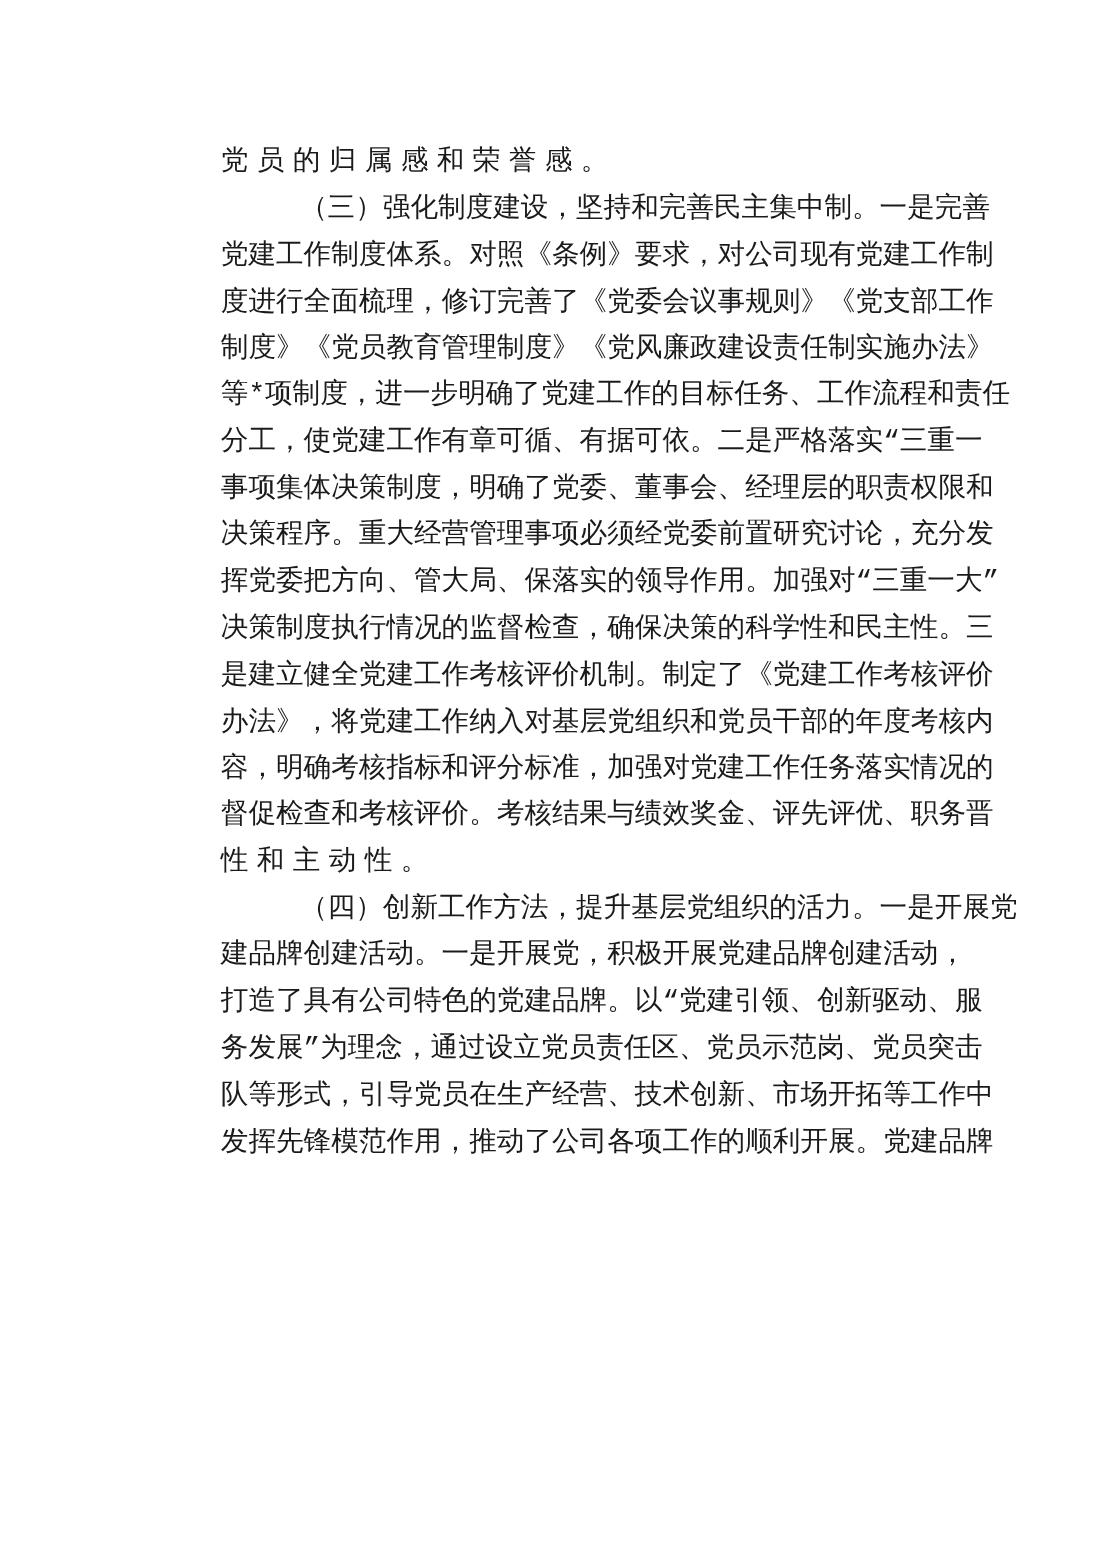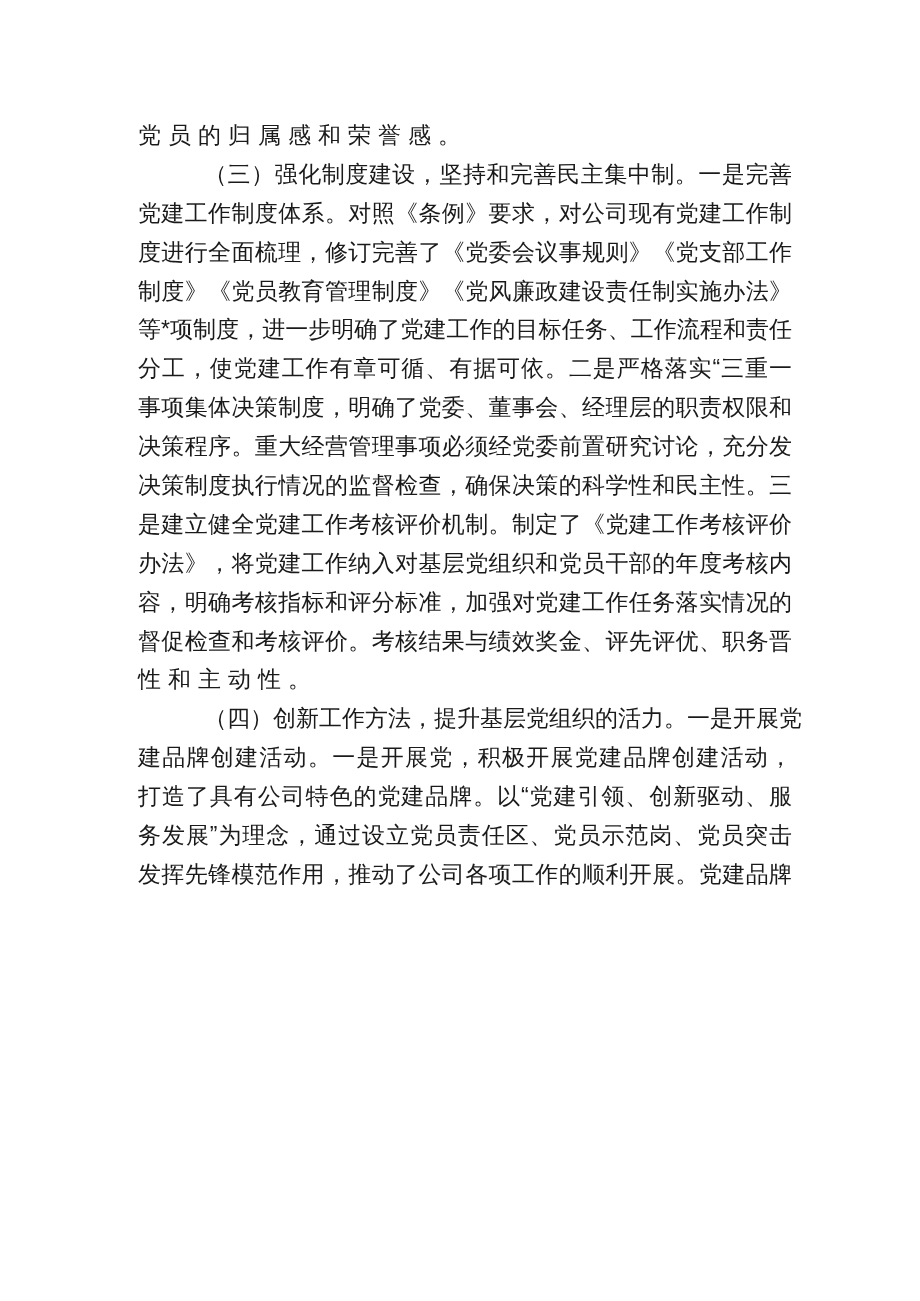--- a/index.html
+++ b/index.html
@@ -2,49 +2,52 @@
 <html><head>
 <meta charset="utf-8">
 <style>
   html, body { margin: 0; padding: 0; background: #ffffff; }
   body { width: 920px; height: 1301px; position: relative; overflow: hidden; }
   .page { position: absolute; left: 0; top: 0; width: 920px; height: 1301px; background: #ffffff; }
   .text-block { position: absolute; left: 138px; top: 116px; width: 654px; }
   .line {
     height: 38.9px;
     line-height: 38.9px;
-    font-family: Liberation Sans, sans-serif;
+    font-family: Liberation Mono, monospace;
     font-size: 23px;
     color: #1a1a1a;
     white-space: nowrap;
     text-align: justify;
     text-align-last: justify;
+    margin-left: 46px;
   }
   .line.last { text-align-last: left; letter-spacing: 7px; }
   .line.indent { padding-left: 66px; }
 </style>
 </head>
 <body>
 
 <div class="page">
   <div class="text-block">
     <div class="line last">党员的归属感和荣誉感。</div>
     <div class="line indent">（三）强化制度建设，坚持和完善民主集中制。一是完善</div>
     <div class="line">党建工作制度体系。对照《条例》要求，对公司现有党建工作制</div>
     <div class="line">度进行全面梳理，修订完善了《党委会议事规则》《党支部工作</div>
     <div class="line">制度》《党员教育管理制度》《党风廉政建设责任制实施办法》</div>
     <div class="line">等*项制度，进一步明确了党建工作的目标任务、工作流程和责任</div>
     <div class="line">分工，使党建工作有章可循、有据可依。二是严格落实“三重一</div>
     <div class="line">事项集体决策制度，明确了党委、董事会、经理层的职责权限和</div>
     <div class="line">决策程序。重大经营管理事项必须经党委前置研究讨论，充分发</div>
+    <div class="line">挥党委把方向、管大局、保落实的领导作用。加强对“三重一大”</div>
     <div class="line">决策制度执行情况的监督检查，确保决策的科学性和民主性。三</div>
     <div class="line">是建立健全党建工作考核评价机制。制定了《党建工作考核评价</div>
     <div class="line">办法》，将党建工作纳入对基层党组织和党员干部的年度考核内</div>
     <div class="line">容，明确考核指标和评分标准，加强对党建工作任务落实情况的</div>
     <div class="line">督促检查和考核评价。考核结果与绩效奖金、评先评优、职务晋</div>
     <div class="line last">性和主动性。</div>
     <div class="line indent">（四）创新工作方法，提升基层党组织的活力。一是开展党</div>
     <div class="line">建品牌创建活动。一是开展党，积极开展党建品牌创建活动，</div>
     <div class="line">打造了具有公司特色的党建品牌。以“党建引领、创新驱动、服</div>
     <div class="line">务发展”为理念，通过设立党员责任区、党员示范岗、党员突击</div>
+    <div class="line">队等形式，引导党员在生产经营、技术创新、市场开拓等工作中</div>
     <div class="line">发挥先锋模范作用，推动了公司各项工作的顺利开展。党建品牌</div>
   </div>
 </div>
 
 </body></html>

